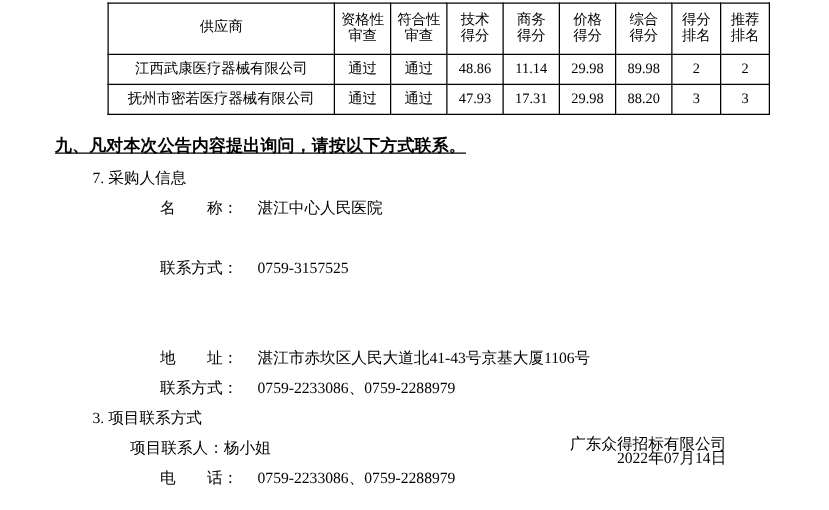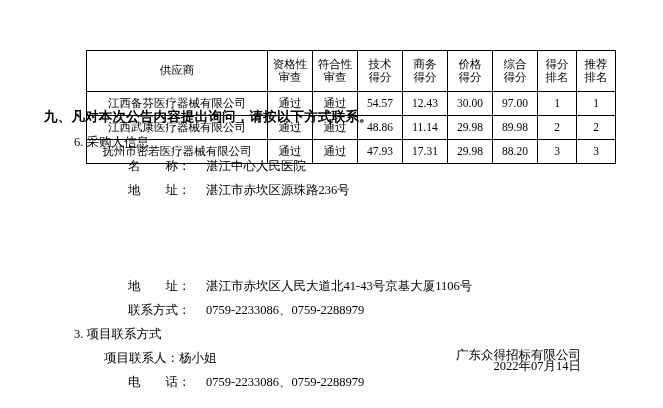--- a/index.html
+++ b/index.html
@@ -22,21 +22,20 @@
     box-sizing: border-box;
     padding: 0;
   }
 
   
   .table-wrap {
     position: absolute;
     left: 86px;
     top: 2px;
     width: 492px;
-    margin-top: 48px;
   }
   table.result-table {
     border-collapse: collapse;
     width: 492px;
     table-layout: fixed;
     font-size: 11.5px;
   }
   table.result-table td, table.result-table th {
     border: 1px solid #000000;
     text-align: center;
@@ -64,20 +63,21 @@
   .supplier-cell { text-align: center; }
 
   
   .section-title {
     position: absolute;
     left: 44px;
     top: 108px;
     font-size: 13.5px;
     font-weight: bold;
     letter-spacing: 0.2px;
+    text-decoration: underline;
   }
   .numbered {
     position: absolute;
     font-size: 12.5px;
   }
   .lvl1 { left: 74px; }
   .lvl2 { left: 104px; }
 
   .kv {
     position: absolute;
@@ -140,31 +140,20 @@
             <span class="th-stack">得分</span>
             <span class="th-stack">排名</span>
           </th>
           <th class="col-rank">
             <span class="th-stack">推荐</span>
             <span class="th-stack">排名</span>
           </th>
         </tr>
       </thead>
       <tbody>
-        <tr>
-          <td class="supplier-cell">江西备芬医疗器械有限公司</td>
-          <td>通过</td>
-          <td>通过</td>
-          <td>54.57</td>
-          <td>12.43</td>
-          <td>30.00</td>
-          <td>97.00</td>
-          <td>1</td>
-          <td>1</td>
-        </tr>
         <tr>
           <td class="supplier-cell">江西武康医疗器械有限公司</td>
           <td>通过</td>
           <td>通过</td>
           <td>48.86</td>
           <td>11.14</td>
           <td>29.98</td>
           <td>89.98</td>
           <td>2</td>
           <td>2</td>
@@ -179,26 +168,26 @@
           <td>88.20</td>
           <td>3</td>
           <td>3</td>
         </tr>
       </tbody>
     </table>
   </div>
 
   <div class="section-title">九、凡对本次公告内容提出询问，请按以下方式联系。</div>
 
-  <div class="numbered lvl1" style="top:134px;">6. 采购人信息</div>
+  <div class="numbered lvl1" style="top:134px;">7. 采购人信息</div>
   <div class="kv lvl2" style="top:158px;">
     <span class="k">名　　称：</span><span>湛江中心人民医院</span>
   </div>
-  <div class="kv lvl2" style="top:182px;">
-    <span class="k">地　　址：</span><span>湛江市赤坎区源珠路236号</span>
+  <div class="kv lvl2" style="top:206px;">
+    <span class="k">联系方式：</span><span>0759-3157525</span>
   </div>
 
   <div class="kv lvl2" style="top:278px;">
     <span class="k">地　　址：</span><span>湛江市赤坎区人民大道北41-43号京基大厦1106号</span>
   </div>
   <div class="kv lvl2" style="top:302px;">
     <span class="k">联系方式：</span><span>0759-2233086、0759-2288979</span>
   </div>
 
   <div class="numbered lvl1" style="top:326px;">3. 项目联系方式</div>

